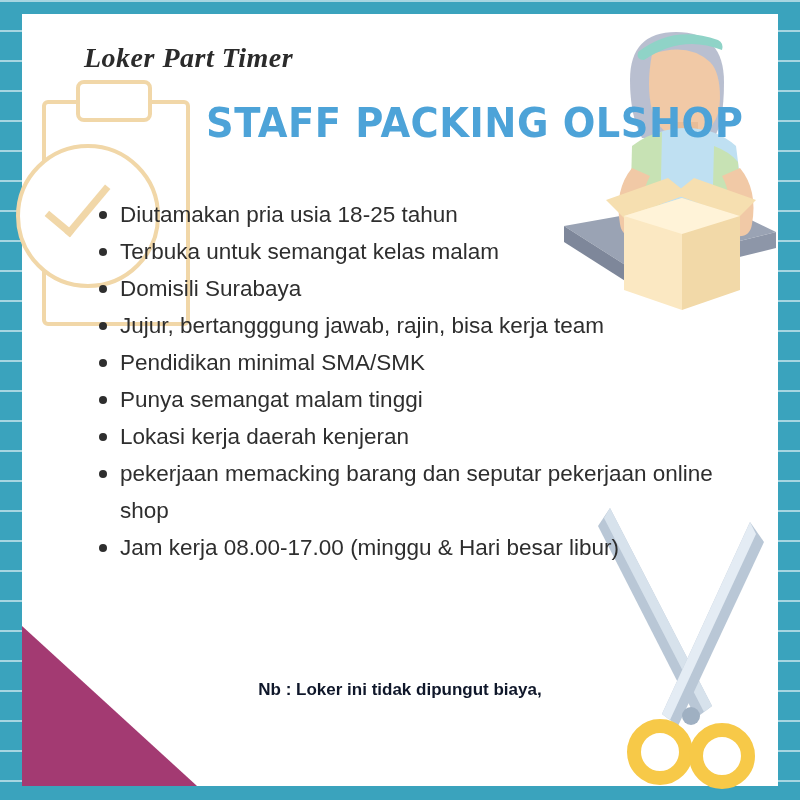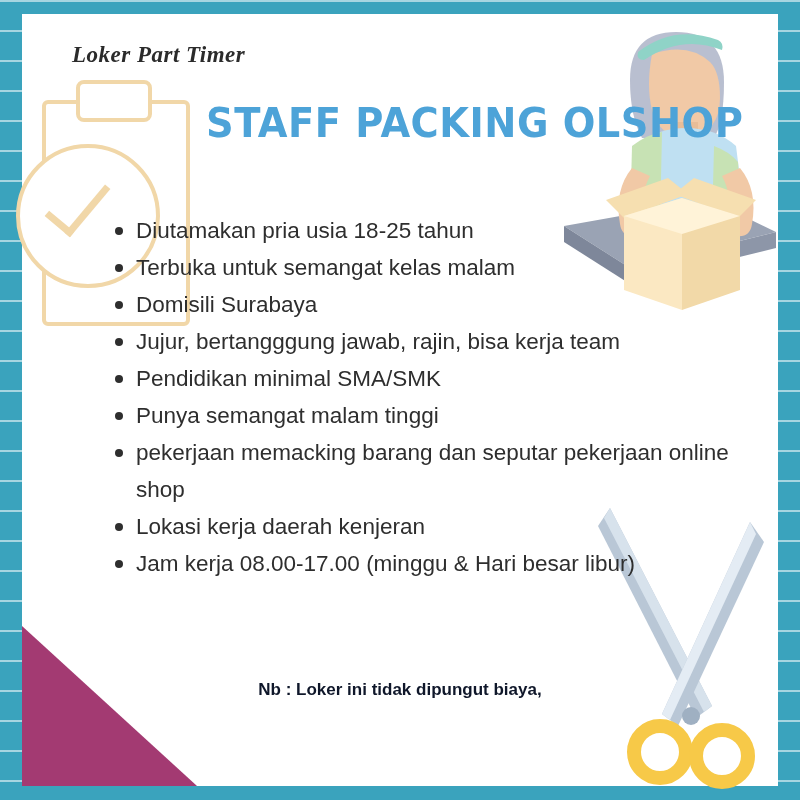--- a/index.html
+++ b/index.html
@@ -112,26 +112,26 @@
     position: absolute;
     right: 20px;
     top: 18px;
     width: 220px;
     height: 310px;
   }
 
   
   .kicker {
     position: absolute;
-    left: 72px;
+    left: 84px;
     top: 42px;
     font-family: "Liberation Serif", serif;
     font-style: italic;
     font-weight: bold;
-    font-size: 23px;
+    font-size: 28px;
     color: #2b2b2b;
     letter-spacing: 0.5px;
   }
   .headline {
     position: absolute;
     left: 206px;
     top: 100px;
     font-family: "DejaVu Sans", sans-serif;
     font-weight: bold;
     font-size: 40px;
@@ -139,21 +139,21 @@
     color: #4da3d8;
     transform: scaleX(0.96);
     transform-origin: left top;
   }
 
   ul.reqs {
     position: absolute;
     left: 92px;
     top: 196px;
     width: 630px;
-    margin: 16px;
+    margin: 0;
     padding: 0 0 0 28px;
     list-style: none;
   }
   ul.reqs li {
     position: relative;
     font-size: 22.5px;
     line-height: 37px;
     color: #2e2e2e;
     margin: 0 0 0 0;
   }
@@ -247,22 +247,22 @@
   <div class="kicker">Loker Part Timer</div>
   <div class="headline">STAFF PACKING OLSHOP</div>
 
   <ul class="reqs">
     <li>Diutamakan pria usia 18-25 tahun</li>
     <li>Terbuka untuk semangat kelas malam</li>
     <li>Domisili Surabaya</li>
     <li>Jujur, bertangggung jawab, rajin, bisa kerja team</li>
     <li>Pendidikan minimal SMA/SMK</li>
     <li>Punya semangat malam tinggi</li>
+    <li>Lokasi kerja daerah kenjeran</li>
     <li>pekerjaan memacking barang dan seputar pekerjaan online shop</li>
-    <li>Lokasi kerja daerah kenjeran</li>
     <li>Jam kerja 08.00-17.00 (minggu &amp; Hari besar libur)</li>
   </ul>
 
   <div class="note">
     <span>Nb : Loker ini tidak dipungut biaya,</span>
   </div>
 
 </div>
 
 </body></html>

